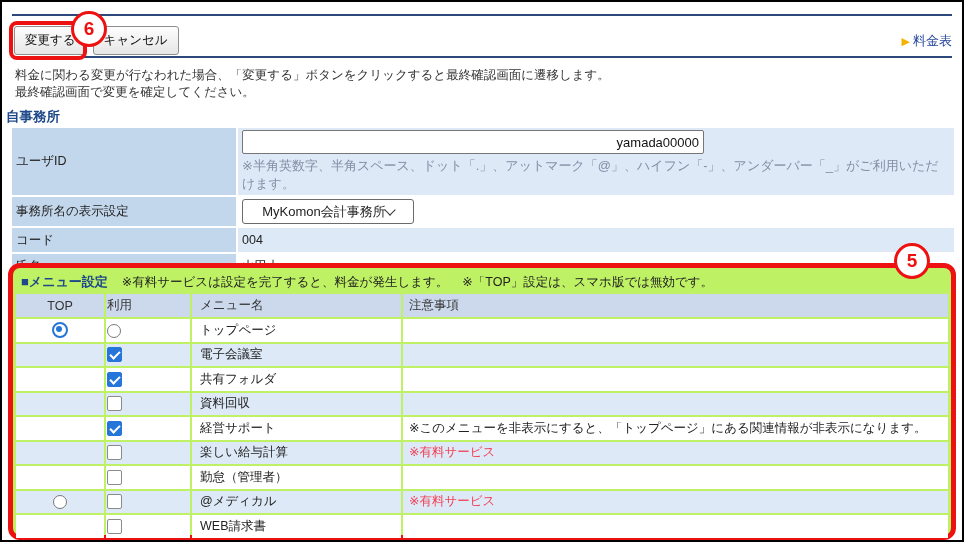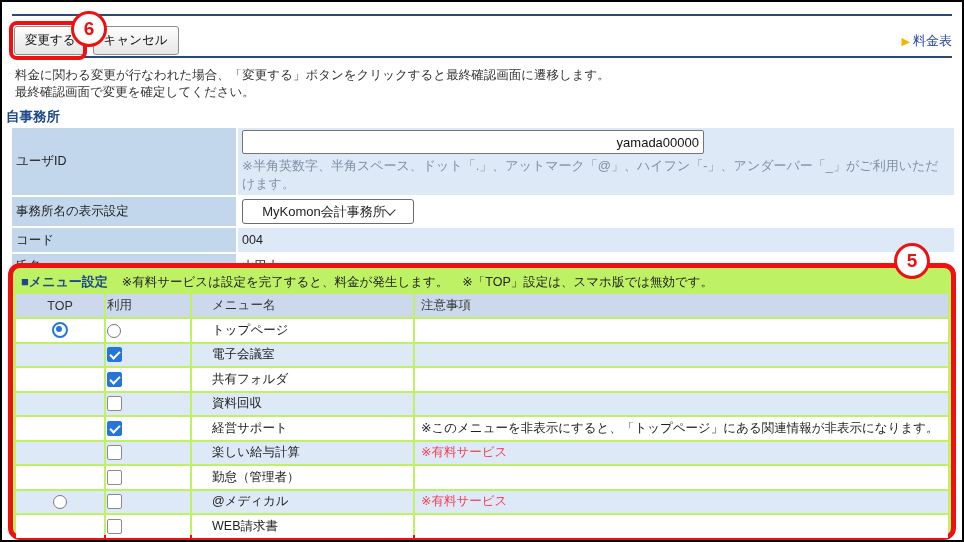--- a/index.html
+++ b/index.html
@@ -64,21 +64,21 @@
   .menu-note{font-size:12.5px;color:#222;}
   .menu-table{width:100%;table-layout:fixed;}
   .menu-table th{
     background:var(--table-header-blue,#ccd9ec);font-weight:normal;font-size:12.5px;
     color:#333;height:21px;text-align:center;
   }
   .menu-table td{height:20.5px;font-size:12.5px;background:#fff;vertical-align:middle;}
   .menu-table tr.tint td{background:var(--row-tint-blue,#dde9f6);}
   .menu-table .c-top{width:86px;text-align:center;}
   .menu-table .c-use{width:82px;text-align:left;}
-  .menu-table .c-name{width:200px;padding-left:20px;text-align:left;}
+  .menu-table .c-name{width:200px;padding-left:8px;text-align:left;}
   .menu-table .c-note{padding-left:6px;text-align:left;}
   .paid{color:var(--paid-service-red,#f43f53);}
 
   .cb{display:inline-block;width:13px;height:13px;border:1px solid #8b8b8b;border-radius:2px;
     background:#fff;vertical-align:middle;cursor:pointer;}
   .cb.checked{background:var(--control-blue,#2676d9);border-color:var(--control-blue,#2676d9);position:relative;}
   .cb.checked::after{content:"";position:absolute;left:4px;top:1px;width:4px;height:8px;
     border:solid #fff;border-width:0 2px 2px 0;transform:rotate(45deg);}
   .rd{display:inline-block;width:12px;height:12px;border:1px solid #787878;border-radius:50%;
     background:#fff;vertical-align:middle;cursor:pointer;}

